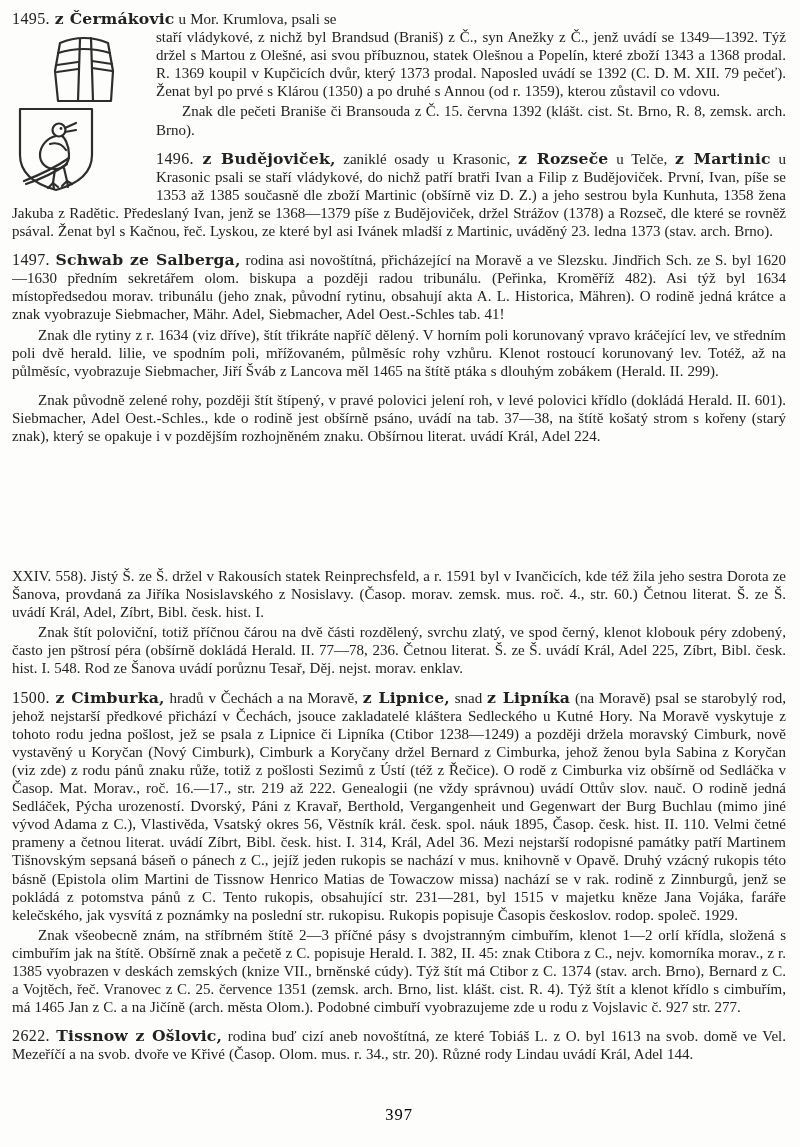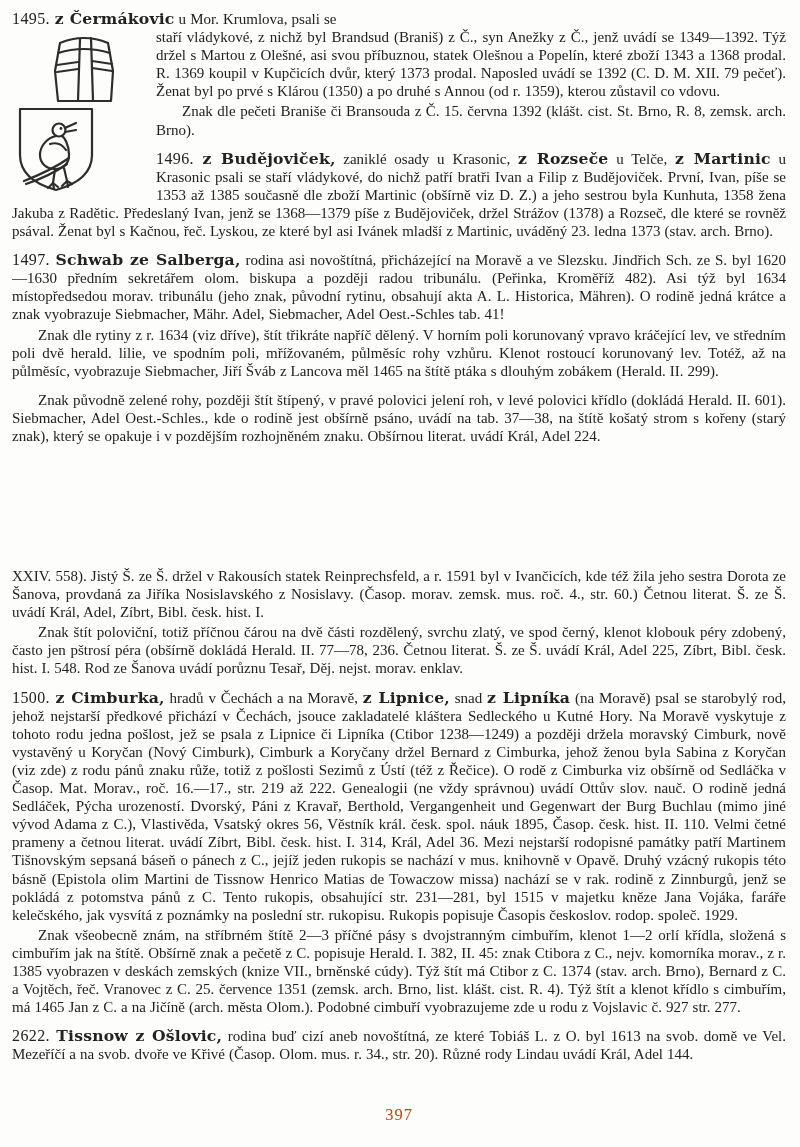--- a/index.html
+++ b/index.html
@@ -28,21 +28,21 @@
     margin:3px 12px 2px 0;
   }
   .arms svg { width:100%; height:100%; display:block; }
   .arms path, .arms line, .arms circle.o {
     fill:none; stroke:#2d2d2d; stroke-width:2.2;
     stroke-linecap:round; stroke-linejoin:round;
   }
   .arms circle.f { fill:#2d2d2d; stroke:none; }
   .page-number {
     text-align:center; font-size:16.5px; letter-spacing:1px;
-    padding-top:9px; color:#c2410c;
+    padding-top:9px; color:#000000;
   }
 </style>
 </head>
 <body>
 
 <div class="page">
   <div class="columns">
     <div class="col">
         <div class="entry">
           <p class="heading"><span class="num">1495. </span><b>z Čermákovic</b><span> u Mor. Krumlova, psali se</span></p>

